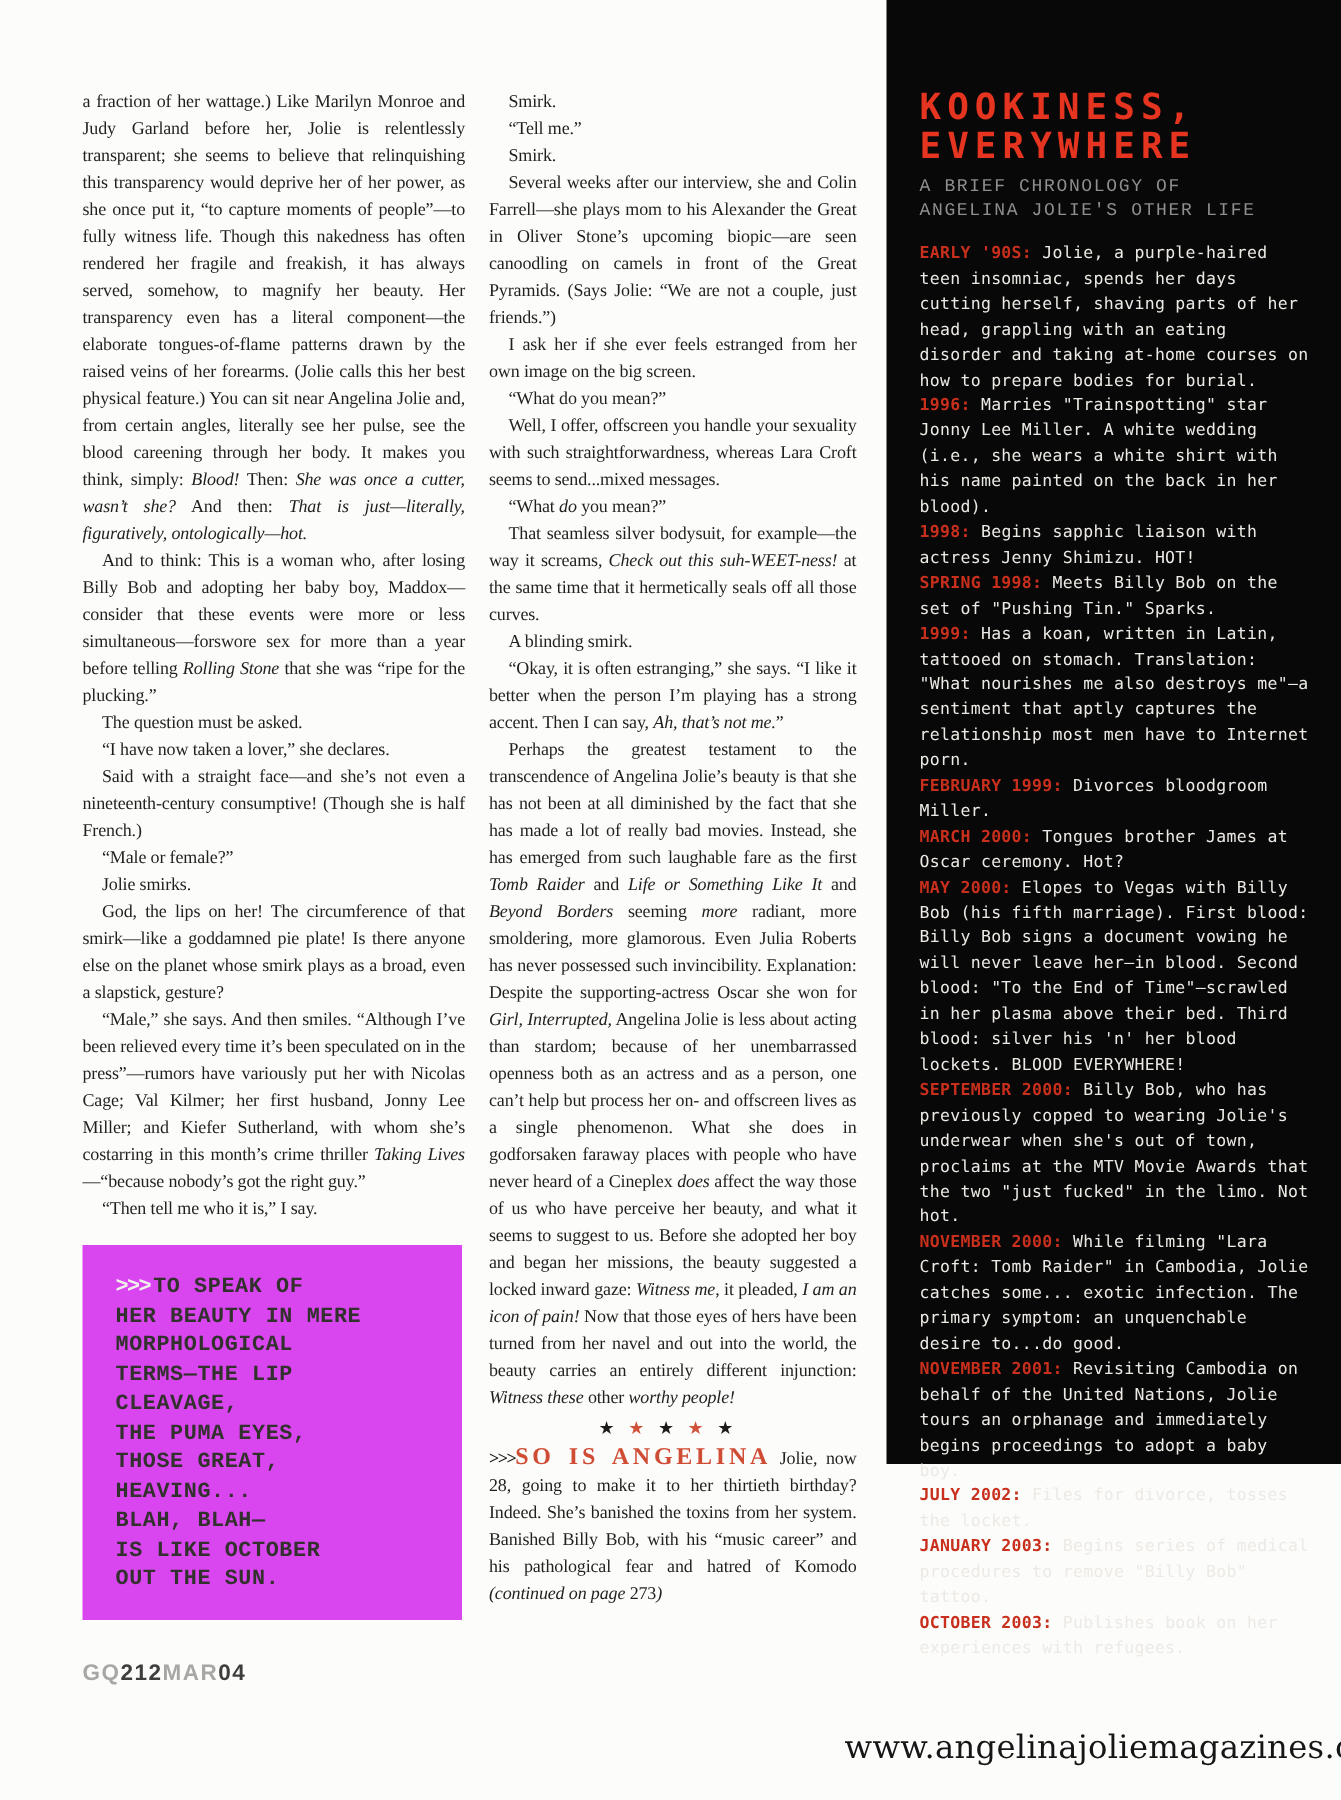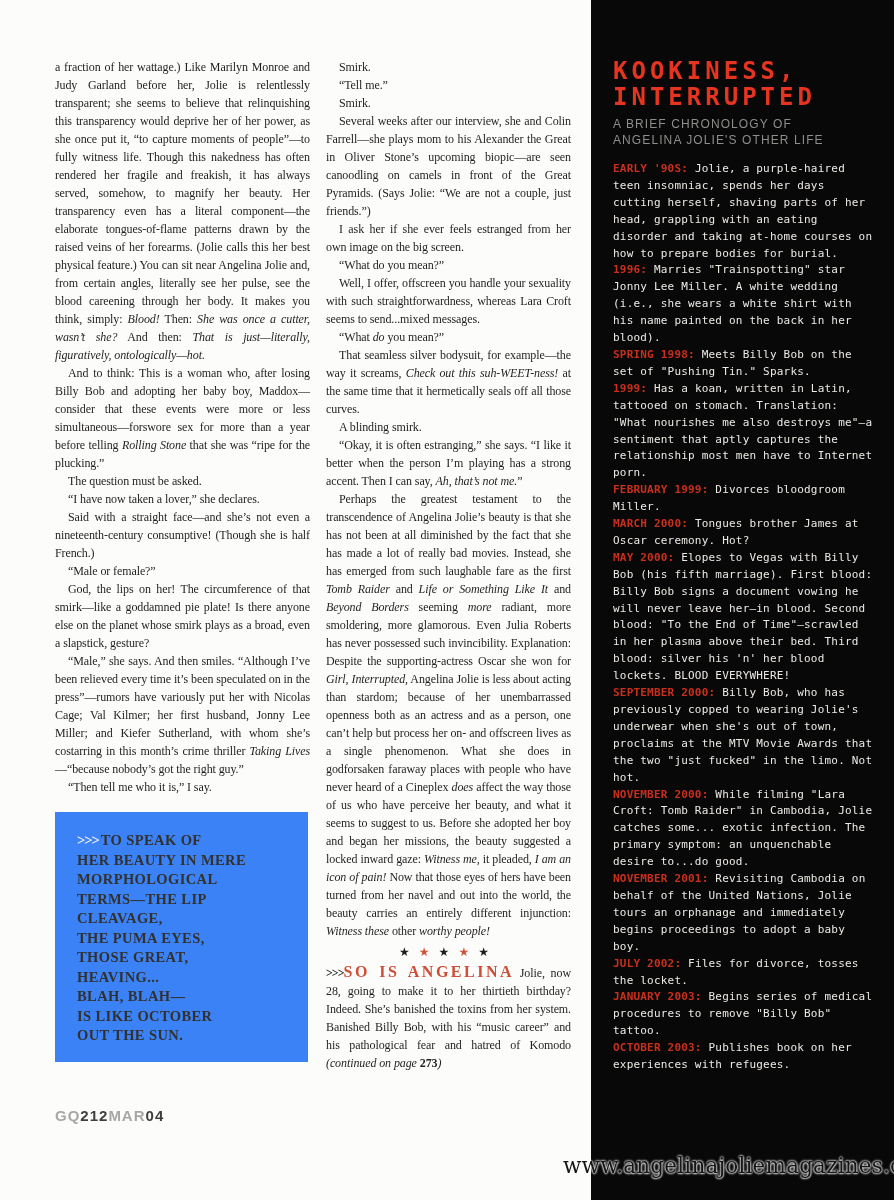--- a/index.html
+++ b/index.html
@@ -7,43 +7,43 @@
   .page{position:relative;width:894px;height:1200px;overflow:hidden;background:#fcfcfa;}
 
   
   .columns{position:absolute;left:55px;top:58px;width:516px;display:flex;gap:16px;}
   .col{text-align:justify;color:#201f1d;font-size:12px;line-height:18px;letter-spacing:-0.1px;}
   .col1{width:255px;}
   .col2{width:245px;}
   .para{margin:0;}
   .para.indent{text-indent:13px;}
   .it{font-style:italic;}
-  .bd{font-weight:bold;}
+  .bd{font-weight:normal;}
 
   
   .pullquote{margin-top:16px;width:253px;min-height:236px;box-sizing:border-box;
-    background:#3b82f6;padding:19px 10px 16px 22px;
-    font-family:Liberation Serif, serif;font-size:14.5px;line-height:19.5px;
+    background:#d946ef;padding:19px 10px 16px 22px;
+    font-family:Liberation Mono, monospace;font-size:14.5px;line-height:19.5px;
     letter-spacing:0.4px;color:#32312d;font-weight:bold;text-align:left;}
   .pq-line{white-space:nowrap;}
   .pq-chev{color:#f1f0ec;letter-spacing:-1px;margin-right:2px;}
 
   
   .stars{text-align:center;font-size:12px;letter-spacing:9px;margin:3px 0 2px 0;}
   .star-dark{color:#1c1b19;}
   .star-accent{color:#d0523a;}
   .kick-chev{font-weight:bold;letter-spacing:-1px;color:#1c1b19;}
   .kick-caps{color:#cf4c35;font-weight:bold;letter-spacing:2.5px;font-size:16px;}
 
   
-  .black-panel{position:absolute;left:591px;top:0;width:303px;height:1200px;background:#080808;}
+  .black-panel{position:absolute;left:591px;top:0;width:303px;height:976px;background:#080808;}
   .sb-inner{position:absolute;left:22px;top:58px;width:262px;}
   .sb-title{font-family:"DejaVu Sans Mono",monospace;font-weight:bold;color:#e5341f;
     font-size:24px;line-height:26px;letter-spacing:4px;}
-  .sb-subtitle{margin-top:7px;font-family:Liberation Sans, sans-serif;color:#8f8e8c;
+  .sb-subtitle{margin-top:7px;font-family:Liberation Mono, monospace;color:#8f8e8c;
     font-size:12px;line-height:15.5px;letter-spacing:1.1px;}
   .sb-entries{margin-top:13px;font-family:"DejaVu Sans Mono",monospace;color:#edeae5;
     font-size:11px;line-height:16.9px;letter-spacing:0.2px;}
   .sb-entry{margin:0;}
   .sb-label{color:#c92f1d;font-weight:bold;}
 
   
   .footer{position:absolute;left:55px;top:1107px;font-family:"Liberation Sans",sans-serif;
     font-size:15px;font-weight:bold;letter-spacing:1px;}
   .fp-muted{color:#a7a7a5;}
@@ -61,20 +61,21 @@
 
   <div class="columns">
     <div class="col col1">
       <div>
           <p class="para"><span class="">a fraction of her wattage.) Like Marilyn Monroe and Judy Garland before her, Jolie is relentlessly transparent; she seems to believe that relinquishing this transparency would deprive her of her power, as she once put it, “to capture moments of people”—to fully witness life. Though this nakedness has often rendered her fragile and freakish, it has always served, somehow, to magnify her beauty. Her transparency even has a literal component—the elaborate tongues-of-flame patterns drawn by the raised veins of her forearms. (Jolie calls this her best physical feature.) You can sit near Angelina Jolie and, from certain angles, literally see her pulse, see the blood careening through her body. It makes you think, simply: </span><span class="it">Blood!</span><span class=""> Then: </span><span class="it">She was once a cutter, wasn’t she?</span><span class=""> And then: </span><span class="it">That is just—literally, figuratively, ontologically—hot.</span></p>
           <p class="para indent"><span class="">And to think: This is a woman who, after losing Billy Bob and adopting her baby boy, Maddox—consider that these events were more or less simultaneous—forswore sex for more than a year before telling </span><span class="it">Rolling Stone</span><span class=""> that she was “ripe for the plucking.”</span></p>
           <p class="para indent"><span class="">The question must be asked.</span></p>
           <p class="para indent"><span class="">“I have now taken a lover,” she declares.</span></p>
           <p class="para indent"><span class="">Said with a straight face—and she’s not even a nineteenth-century consumptive! (Though she is half French.)</span></p>
           <p class="para indent"><span class="">“Male or female?”</span></p>
+          <p class="para indent"><span class="">Jolie smirks.</span></p>
           <p class="para indent"><span class="">God, the lips on her! The circumference of that smirk—like a goddamned pie plate! Is there anyone else on the planet whose smirk plays as a broad, even a slapstick, gesture?</span></p>
           <p class="para indent"><span class="">“Male,” she says. And then smiles. “Although I’ve been relieved every time it’s been speculated on in the press”—rumors have variously put her with Nicolas Cage; Val Kilmer; her first husband, Jonny Lee Miller; and Kiefer Sutherland, with whom she’s costarring in this month’s crime thriller </span><span class="it">Taking Lives</span><span class="">—“because nobody’s got the right guy.”</span></p>
           <p class="para indent"><span class="">“Then tell me who it is,” I say.</span></p>
         </div>
       <aside class="pullquote">
         <div id="pq-lines">
             <div class="pq-line"><span class="pq-chev">&gt;&gt;&gt;</span>TO SPEAK OF</div>
             <div class="pq-line">HER BEAUTY IN MERE</div>
             <div class="pq-line">MORPHOLOGICAL</div>
             <div class="pq-line">TERMS—THE LIP</div>
@@ -105,29 +106,30 @@
         </div>
       <div class="stars" id="stars-row"><span class="star-dark">★</span><span class="star-accent">★</span><span class="star-dark">★</span><span class="star-accent">★</span><span class="star-dark">★</span></div>
       <p class="para" id="kicker"><span class="kick-chev">&gt;&gt;&gt;</span><span class="kick-caps">SO IS ANGELINA</span><span class=""> Jolie, now 28, going to make it to her thirtieth birthday? Indeed. She’s banished the toxins from her system. Banished Billy Bob, with his “music career” and his pathological fear and hatred of Komodo </span><span class="it">(continued on page </span><span class="bd">273</span><span class="it">)</span></p>
     </div>
   </div>
 
   <div class="black-panel">
     <div class="sb-inner">
       <div class="sb-title">
         <div>KOOKINESS,</div>
-        <div>INTERRUPTED</div>
+        <div>EVERYWHERE</div>
       </div>
       <div class="sb-subtitle">
         <div>A BRIEF CHRONOLOGY OF</div>
         <div>ANGELINA JOLIE'S OTHER LIFE</div>
       </div>
       <div class="sb-entries" id="sb-entries">
           <p class="sb-entry"><span class="sb-label">EARLY '90S:</span> Jolie, a purple-haired teen insomniac, spends her days cutting herself, shaving parts of her head, grappling with an eating disorder and taking at-home courses on how to prepare bodies for burial.</p>
           <p class="sb-entry"><span class="sb-label">1996:</span> Marries "Trainspotting" star Jonny Lee Miller. A white wedding (i.e., she wears a white shirt with his name painted on the back in her blood).</p>
+          <p class="sb-entry"><span class="sb-label">1998:</span> Begins sapphic liaison with actress Jenny Shimizu. HOT!</p>
           <p class="sb-entry"><span class="sb-label">SPRING 1998:</span> Meets Billy Bob on the set of "Pushing Tin." Sparks.</p>
           <p class="sb-entry"><span class="sb-label">1999:</span> Has a koan, written in Latin, tattooed on stomach. Translation: "What nourishes me also destroys me"—a sentiment that aptly captures the relationship most men have to Internet porn.</p>
           <p class="sb-entry"><span class="sb-label">FEBRUARY 1999:</span> Divorces bloodgroom Miller.</p>
           <p class="sb-entry"><span class="sb-label">MARCH 2000:</span> Tongues brother James at Oscar ceremony. Hot?</p>
           <p class="sb-entry"><span class="sb-label">MAY 2000:</span> Elopes to Vegas with Billy Bob (his fifth marriage). First blood: Billy Bob signs a document vowing he will never leave her—in blood. Second blood: "To the End of Time"—scrawled in her plasma above their bed. Third blood: silver his 'n' her blood lockets. BLOOD EVERYWHERE!</p>
           <p class="sb-entry"><span class="sb-label">SEPTEMBER 2000:</span> Billy Bob, who has previously copped to wearing Jolie's underwear when she's out of town, proclaims at the MTV Movie Awards that the two "just fucked" in the limo. Not hot.</p>
           <p class="sb-entry"><span class="sb-label">NOVEMBER 2000:</span> While filming "Lara Croft: Tomb Raider" in Cambodia, Jolie catches some... exotic infection. The primary symptom: an unquenchable desire to...do good.</p>
           <p class="sb-entry"><span class="sb-label">NOVEMBER 2001:</span> Revisiting Cambodia on behalf of the United Nations, Jolie tours an orphanage and immediately begins proceedings to adopt a baby boy.</p>
           <p class="sb-entry"><span class="sb-label">JULY 2002:</span> Files for divorce, tosses the locket.</p>
           <p class="sb-entry"><span class="sb-label">JANUARY 2003:</span> Begins series of medical procedures to remove "Billy Bob" tattoo.</p>

